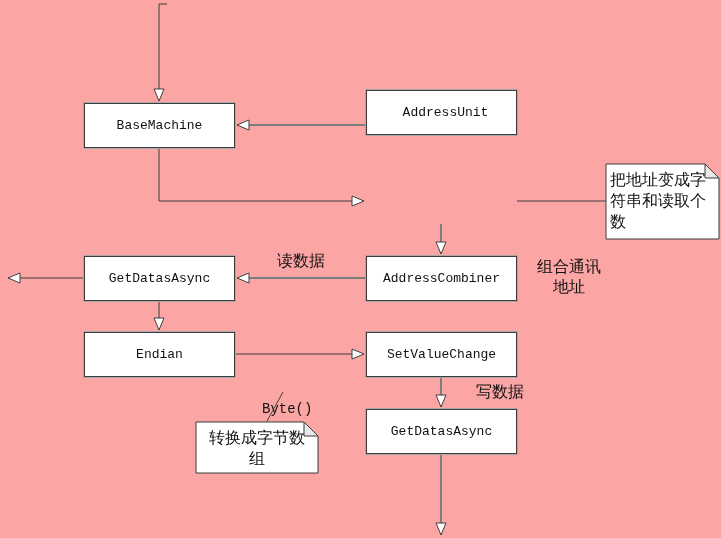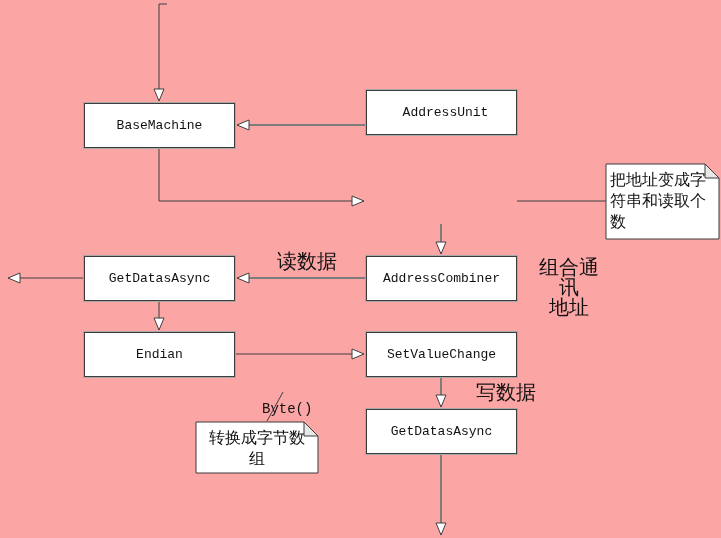--- a/index.html
+++ b/index.html
@@ -47,21 +47,21 @@
     font-size: 16px;
     line-height: 21px;
     color: #111111;
     word-break: break-all;
   }
   .t-address-note { left: 610px; top: 169px; width: 100px; }
   .t-byte-note    { left: 206px; top: 427px; width: 102px; text-align: center; }
 
   .edge-label {
     position: absolute;
-    font-size: 20px;
+    font-size: 16px;
     line-height: 20px;
     color: #111111;
     white-space: pre-line;
   }
   .l-read-data   { left: 277px; top: 251px; }
   .l-combine     { left: 533px; top: 257px; width: 72px; text-align: center; }
   .l-byte-call   { left: 262px; top: 365px; font-family: "Liberation Mono", "DejaVu Sans Mono", monospace; font-size: 14px; margin-top: 34px; }
   .l-write-data  { left: 476px; top: 382px; }
 </style>
 </head>

